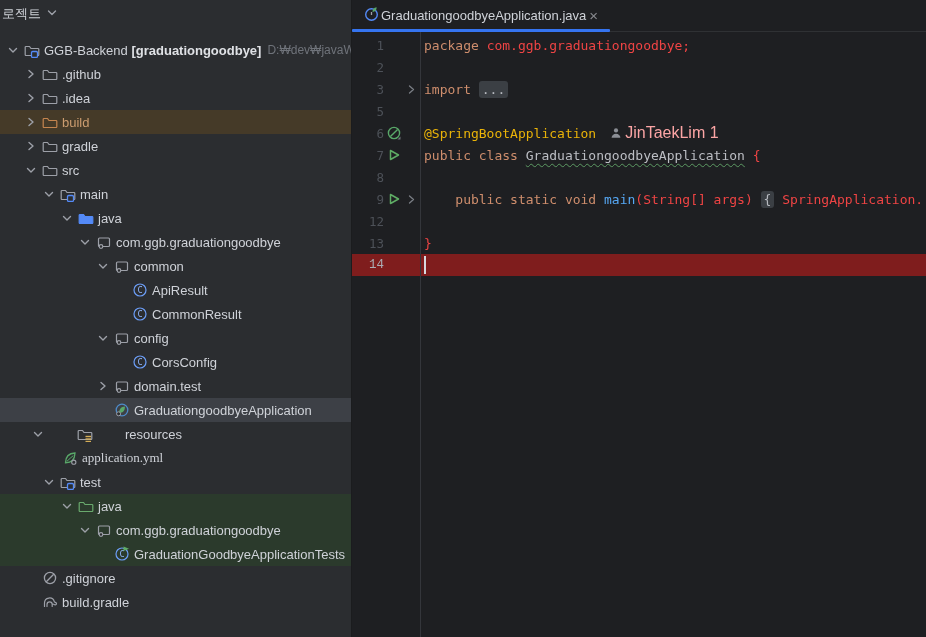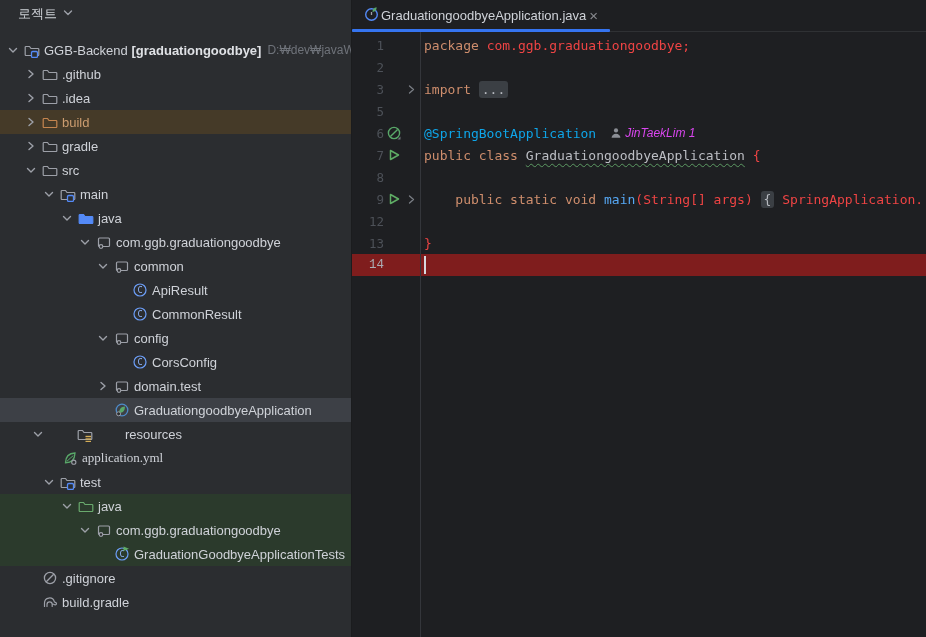--- a/index.html
+++ b/index.html
@@ -4,21 +4,21 @@
 <style>
   * { margin:0; padding:0; box-sizing:border-box; }
   html,body { width:926px; height:637px; overflow:hidden; background:#1E1F22;
               font-family:"Liberation Sans", sans-serif; }
   .app { display:flex; width:926px; height:637px; }
 
   
   .sidebar { width:352px; min-width:352px; height:637px; background:#2B2D30;
              border-right:1px solid #1B1C1E; overflow:hidden; }
   .panel-header { height:28px; display:flex; align-items:center; gap:4px;
-                  padding-left:18px; color:#CFD2D8; font-size:13px; }
+                  padding-left:2px; color:#CFD2D8; font-size:13px; }
   .tree { padding-top:10px; }
   .tree-row { height:24px; display:flex; align-items:center; white-space:nowrap;
               color:#CFD2D8; font-size:13px; cursor:default; overflow:hidden; }
   .tree-row .arrow { width:18px; min-width:18px; height:16px; display:flex;
                      align-items:center; justify-content:center; }
   .tree-row .ticon { width:20px; min-width:20px; height:16px; display:flex;
                      align-items:center; justify-content:center; }
   .tree-row .lbl { margin-left:2px; white-space:pre; }
   .tree-row .lbl b { color:#DFE1E5; }
   .tree-row .path { margin-left:6px; color:#6F737A; font-size:12px; white-space:pre; }
@@ -46,27 +46,27 @@
   .code-line.current { background:#7f1d1d;font-family:Liberation Mono, monospace; }
   .gutter { width:68px; min-width:68px; display:flex; align-items:center; height:22px; }
   .gutter .num { width:32px; text-align:right; color:#4D5158; font-size:12.5px; }
   .code-line.current .gutter .num { color:#ABAEB5; }
   .gutter .gicon { width:20px; display:flex; justify-content:center; align-items:center; }
   .gutter .gfold { width:14px; display:flex; justify-content:center; align-items:center; }
   .line-content { padding-left:4px; white-space:pre; display:flex; align-items:center; }
   .seg { white-space:pre; }
   .seg.kw  { color:#CF8E6D; }
   .seg.def { color:#ef4444; }
-  .seg.ann { color:#0ea5e9; }
+  .seg.ann { color:#eab308; }
   .seg.mtd { color:#56A8F5; }
   .seg.cls { color:#BCBEC4; text-decoration:underline wavy #5C9A63 1px;
              text-underline-offset:3px; }
   .seg.fold { color:#B6B9BF; background:#3B3F44; border-radius:3px; padding:1px 3px; }
   .inlay { display:inline-flex; align-items:center; gap:3px; margin-left:14px;
-           color:#d946ef; font-family:"Liberation Sans",sans-serif; font-size:12px;font-style:italic; }
+           color:#fca5a5; font-family:"Liberation Sans",sans-serif; font-size:16px; }
   .caret { display:inline-block; width:2px; height:18px; background:#D6D9DE; }
 </style>
 </head>
 <body>
 
 <div class="app">
   <aside class="sidebar">
     <div class="panel-header">
       <span>로젝트</span>
       <span>

